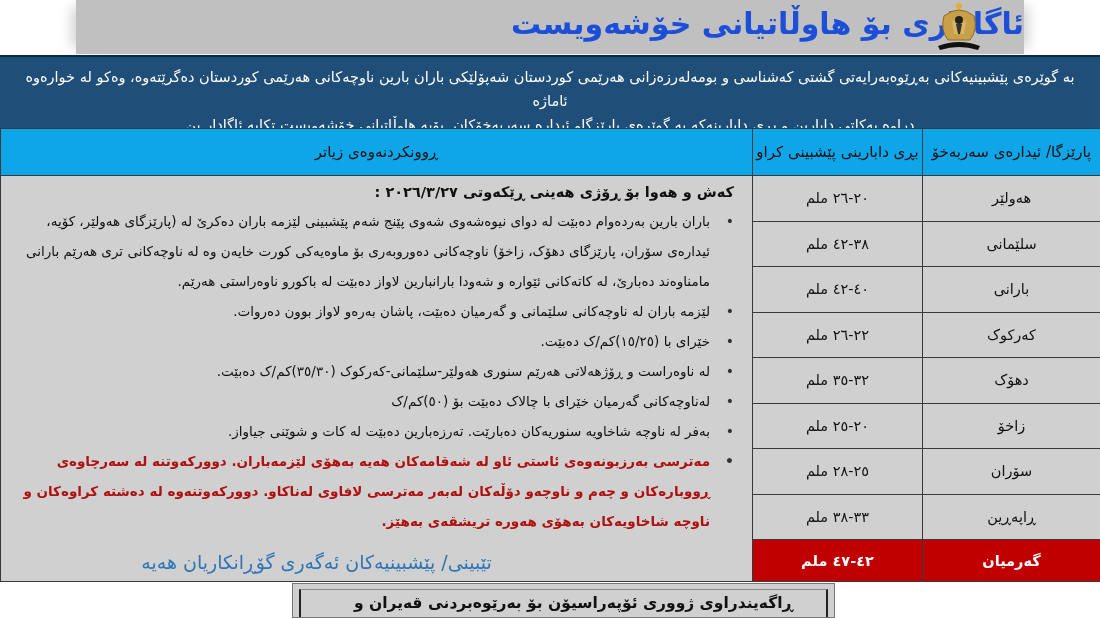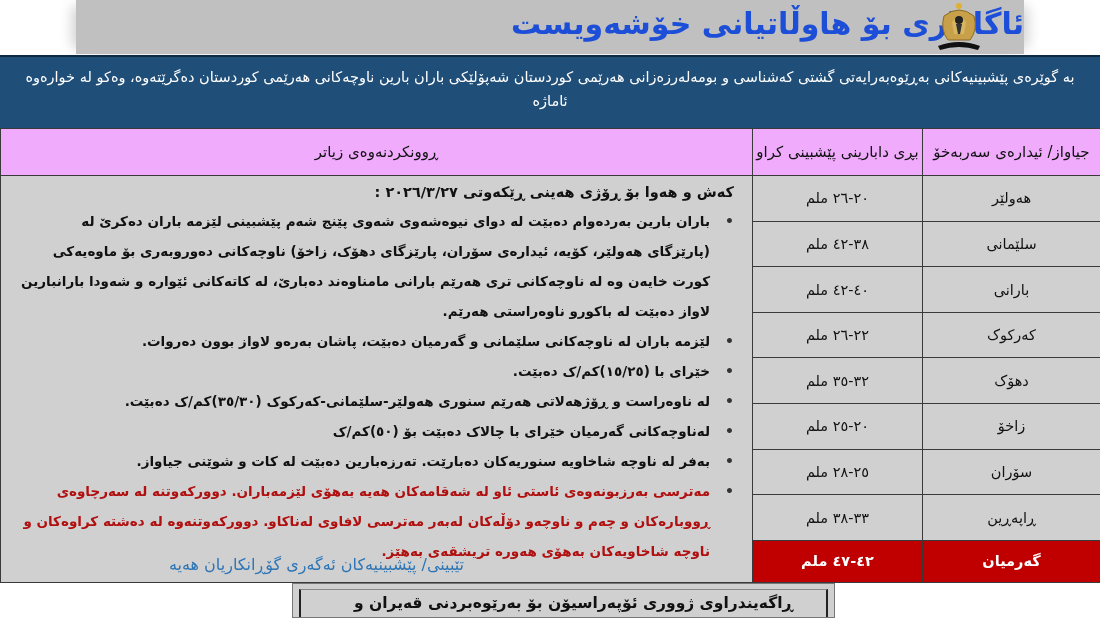--- a/index.html
+++ b/index.html
@@ -27,44 +27,44 @@
     padding:8px 8px 0 8px; font-size:14.5px; line-height:24px;
   }
   table.forecast {
     position:absolute; left:0; top:128px; width:1100px; border-collapse:collapse;
     direction:rtl; table-layout:fixed;
   }
   table.forecast th, table.forecast td {
     border:1px solid #3a3a3a; box-sizing:border-box;
   }
   table.forecast th {
-    background:#f0abfc; height:47px; font-weight:normal; font-size:15px; color:#111;
+    background:#0ea5e9; height:47px; font-weight:normal; font-size:15px; color:#111;
   }
   table.forecast td.city, table.forecast td.amount {
     background:#d0d0d0; height:45.5px; text-align:center; font-size:14.5px; color:#111;margin-left:33px;
   }
   table.forecast tr.alert td.city, table.forecast tr.alert td.amount {
     background:#c00000; color:#ffffff; font-weight:bold; height:42px;
   }
   td.details {
     background:#d0d0d0; vertical-align:top; text-align:right;
     padding:8px 18px 16px 14px; font-size:13.5px; color:#111; position:relative;
   }
   .details-heading { font-weight:bold; font-size:14.5px; margin-bottom:6px; }
   ul.bullets { margin:0; padding:0 24px 0 0; list-style:none; }
   ul.bullets li {
-    position:relative; line-height:30px; margin:0; padding:0;font-weight:bold;
+    position:relative; line-height:30px; margin:0; padding:0;
   }
   ul.bullets li::before {
     content:"•"; position:absolute; right:-24px; top:0; color:#333; font-size:14px;
   }
   ul.bullets li.warning { color:#b01010; font-weight:bold; }
   .note {
     position:absolute; right:0; left:0; bottom:8px; text-align:center;
-    color:#2e75b6; font-size:16px; padding-right:120px;
+    color:#2e75b6; font-size:19px; padding-right:120px;
   }
   .footer-box {
     position:absolute; left:292px; top:583px; width:543px; height:35px;
     background:#d0d0d0; border:1px solid #777; box-sizing:border-box;
   }
   .footer-inner {
     position:absolute; left:6px; top:5px; right:6px; bottom:0;
     border-left:2px solid #222; border-right:2px solid #222; border-top:1px solid #888;
     text-align:center; direction:rtl; font-size:15.5px; font-weight:bold; color:#111;
     line-height:26px;
@@ -83,31 +83,32 @@
       <path d="M18 20 Q25 12 32 20 L30 32 L20 32 Z" fill="#d8b560"></path>
       <circle cx="25" cy="18" r="4" fill="#222"></circle>
       <path d="M22 22 L28 22 L26 32 L24 32 Z" fill="#333"></path>
       <path d="M4 44 Q25 36 46 44 L44 48 Q25 42 6 48 Z" fill="#111"></path>
     </svg>
   </div>
 </div>
 
 <div class="intro">
   <div>بە گوێرەی پێشبینیەکانی بەڕێوەبەرایەتی گشتی کەشناسی و بومەلەرزەزانی هەرێمی کوردستان شەپۆلێکی باران بارین ناوچەکانی هەرێمی کوردستان دەگرێتەوە، وەکو لە خوارەوە ئاماژە</div>
+  <div>دراوە بەکاتی دابارین و بڕی دابارینەکە بە گوێرەی پارێزگاو ئیدارە سەربەخۆکان. بۆیە هاوڵاتیانی خۆشەویست تکایە ئاگادار بن</div>
 </div>
 
 <table class="forecast">
   <colgroup>
     <col style="width:178px">
     <col style="width:170px">
     <col style="width:752px">
   </colgroup>
   <thead>
     <tr>
-      <th>جیاواز/ ئیدارەی سەربەخۆ</th>
+      <th>پارێزگا/ ئیدارەی سەربەخۆ</th>
       <th>بڕی دابارینی پێشبینی کراو</th>
       <th>ڕوونکردنەوەی زیاتر</th>
     </tr>
   </thead>
   <tbody>
     <tr>
       <td class="city">هەولێر</td>
       <td class="amount">٢٠-٢٦ ملم</td>
       <td class="details" rowspan="9">
         <div class="details-heading">کەش و هەوا بۆ ڕۆژی هەینی ڕێکەوتی ٢٠٢٦/٣/٢٧ :</div>

